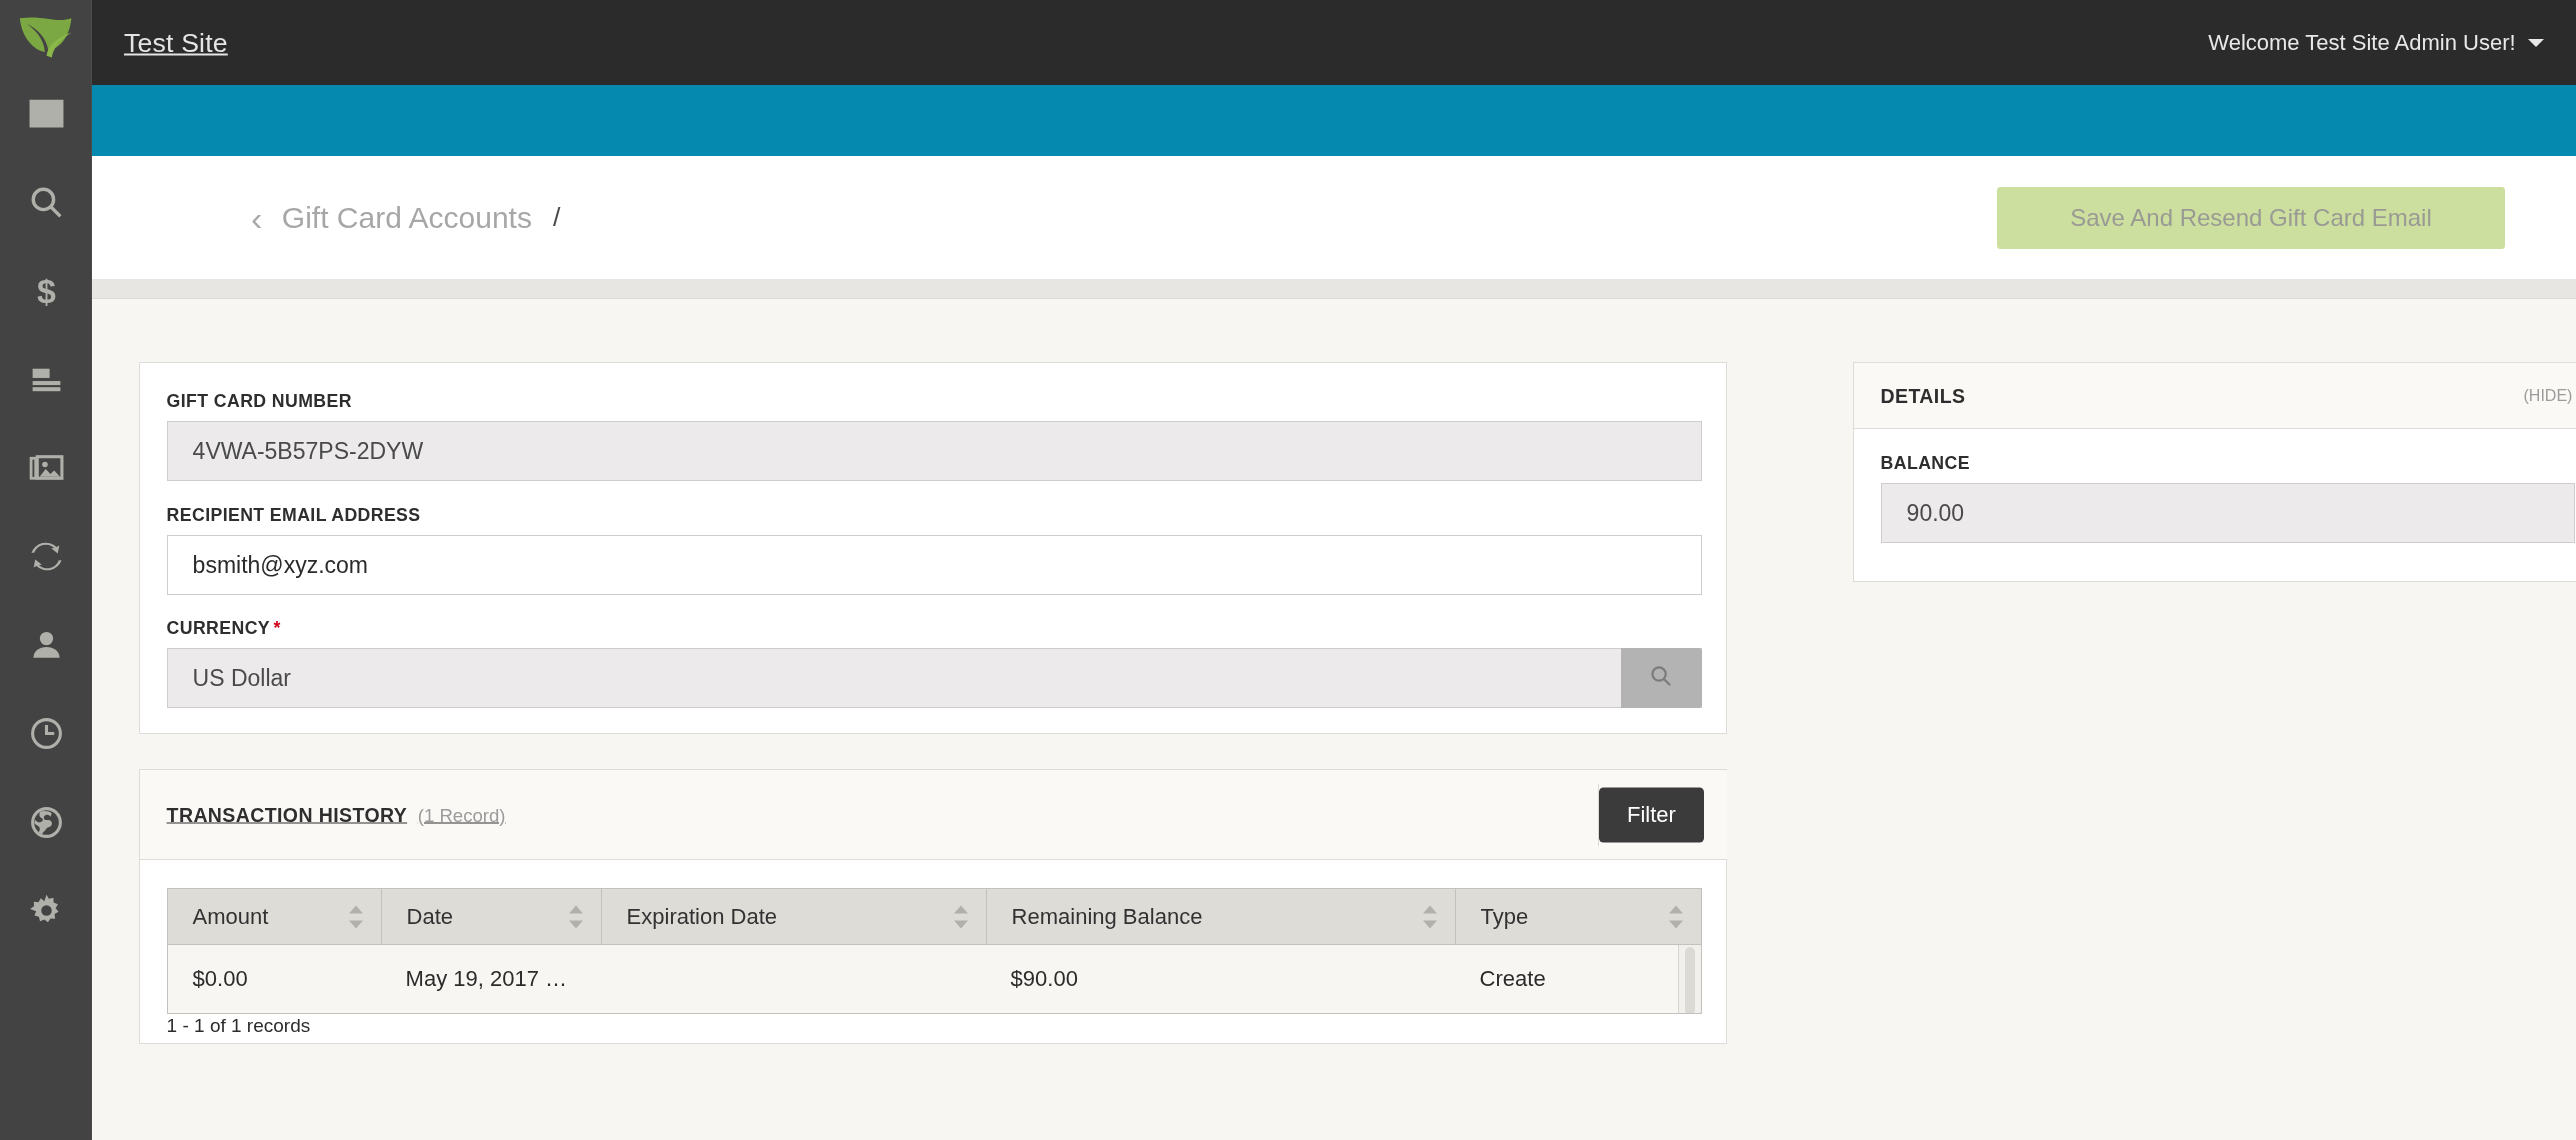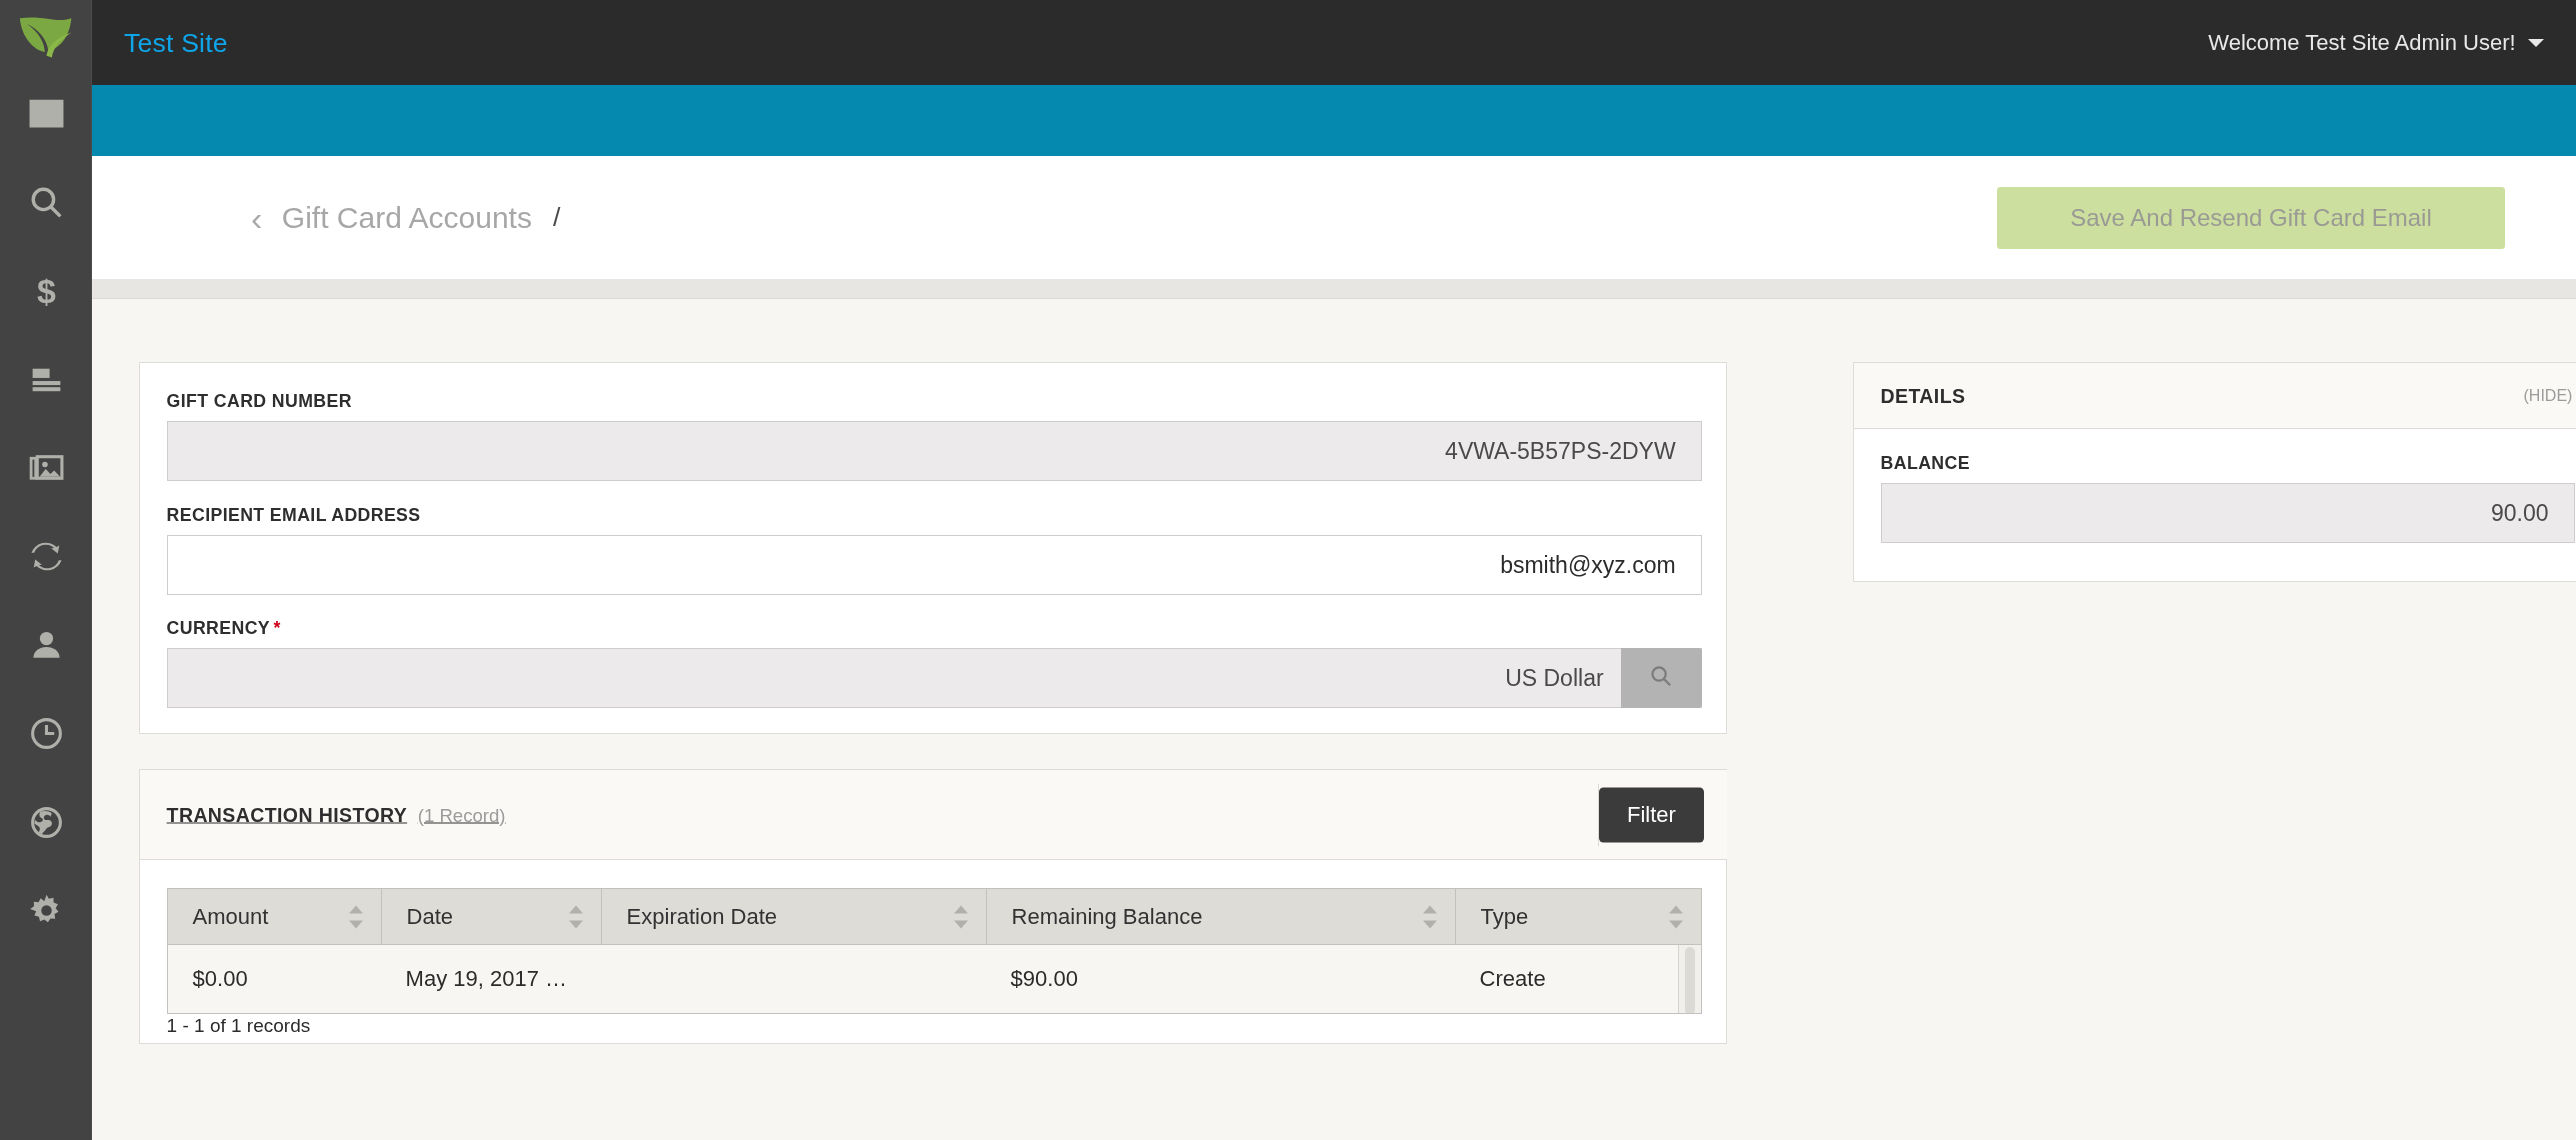--- a/index.html
+++ b/index.html
@@ -39,25 +39,26 @@
   #topbar {
     position: absolute;
     left: 92px; top: 0;
     width: 2484px; height: 85px;
     background: #2b2b2b;
   }
   #topbar-title {
     position: absolute;
     left: 32px; top: 50%;
     transform: translateY(-50%);
-    color: #0ea5e9;
+    color: #e5e5e5;
     font-size: 26.6px;
     font-weight: 400;
     letter-spacing: 0.2px;
     white-space: nowrap;
+    text-decoration: underline;
   }
   #topbar-user {
     position: absolute;
     right: 32px; top: 50%;
     transform: translateY(-50%);
     color: #e8e8e8;
     font-size: 22px;
     font-weight: 400;
     white-space: nowrap;
     cursor: pointer;
@@ -167,21 +168,21 @@
   .req-star { color: #d0021b; font-weight: 700; margin-left: 3.5px; }
   .field-input {
     width: 100%; height: 60px;
     border: 0.9px solid #cfcdc9;
     background: #ffffff;
     font-size: 23px;
     color: #2b2b2b;
     padding: 0 25px;
     font-family: "Liberation Sans", sans-serif;
     line-height: 58px;
-    white-space: nowrap; overflow: hidden; text-align: right;
+    white-space: nowrap; overflow: hidden;
   }
   .field-input.readonly { background: #eceaea; color: #4a4a4a; }
   .input-with-btn { position: relative; width: 100%; height: 60px; }
   .input-with-btn .field-input { padding-right: 97px; }
   #currency-search-btn {
     position: absolute;
     right: 0; top: 0;
     width: 81px; height: 60px;
     background: #b4b3b3;
     border: none;

